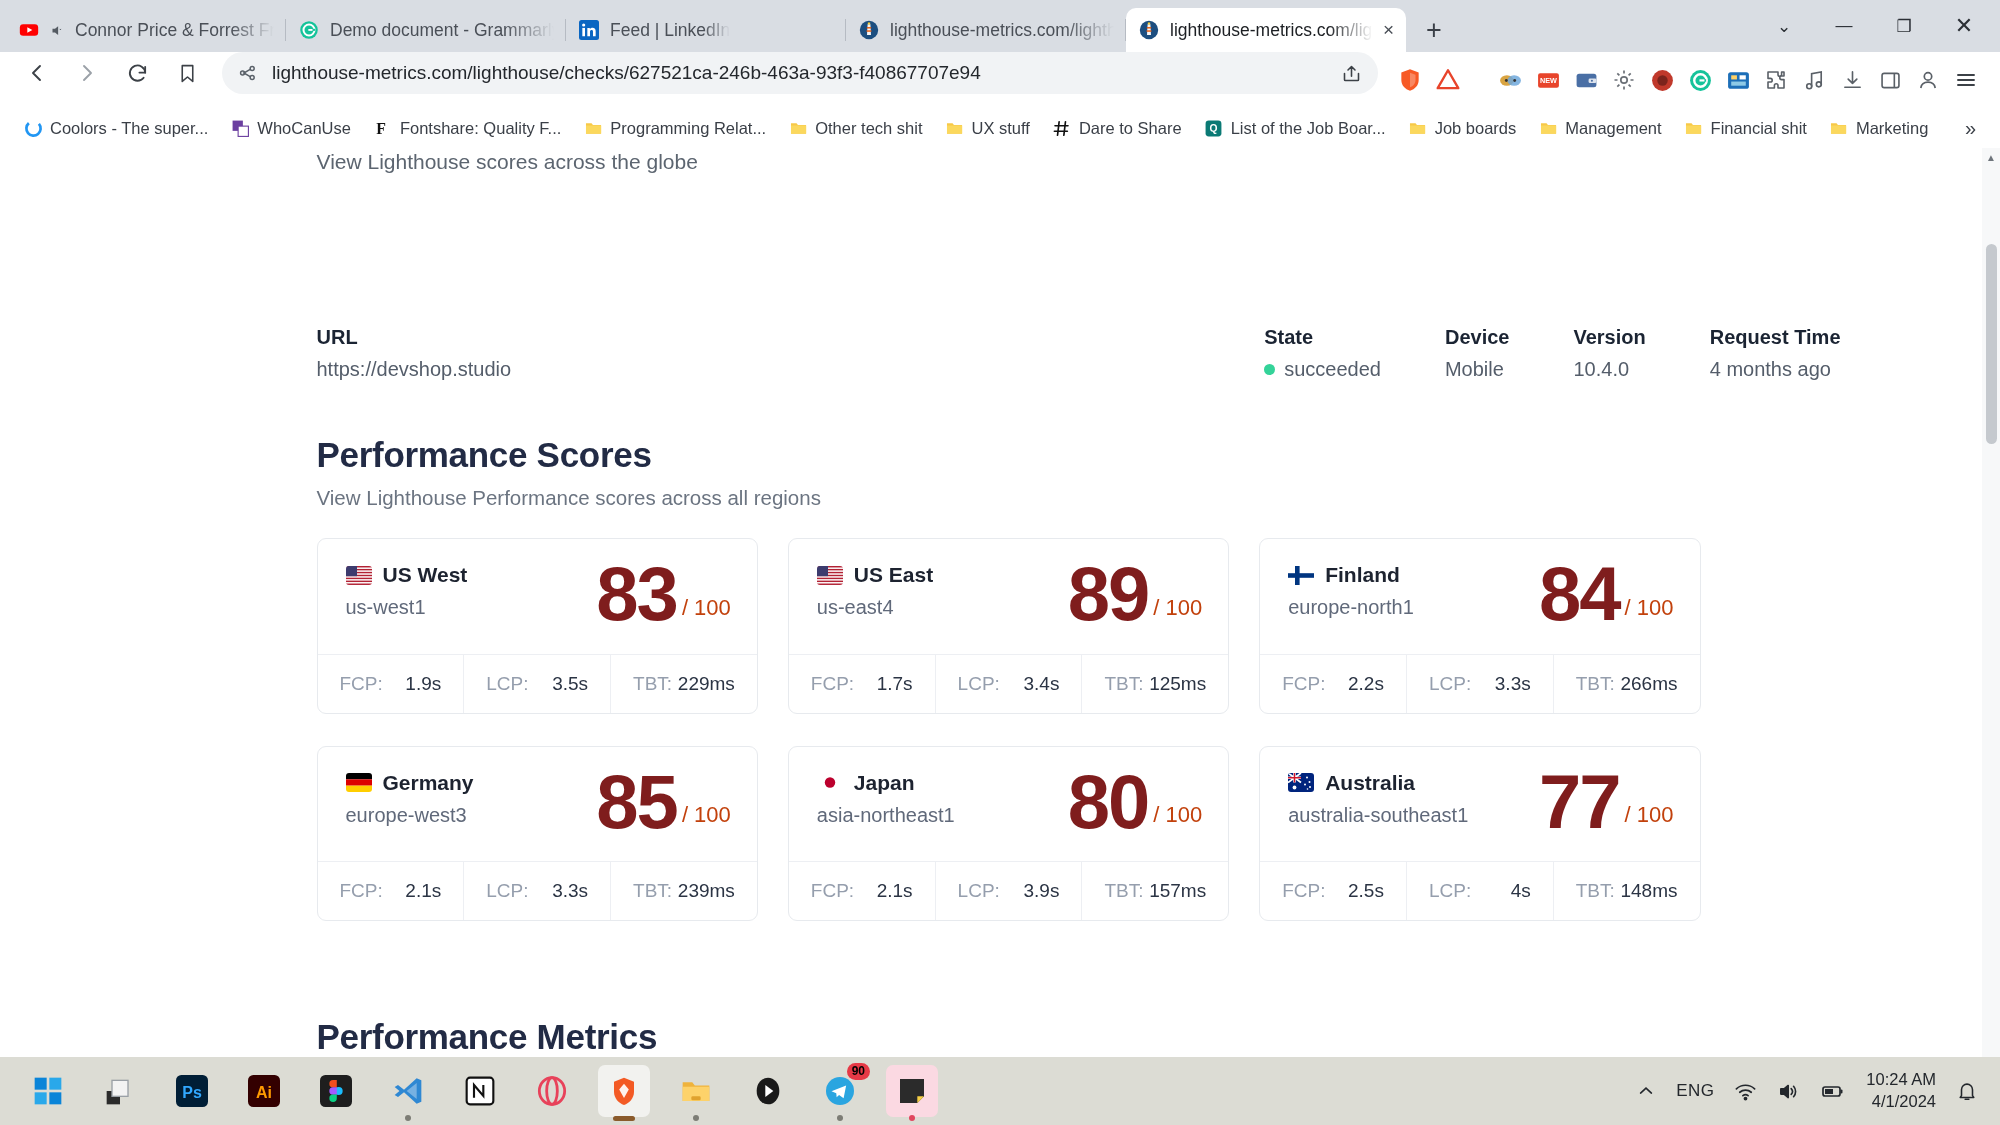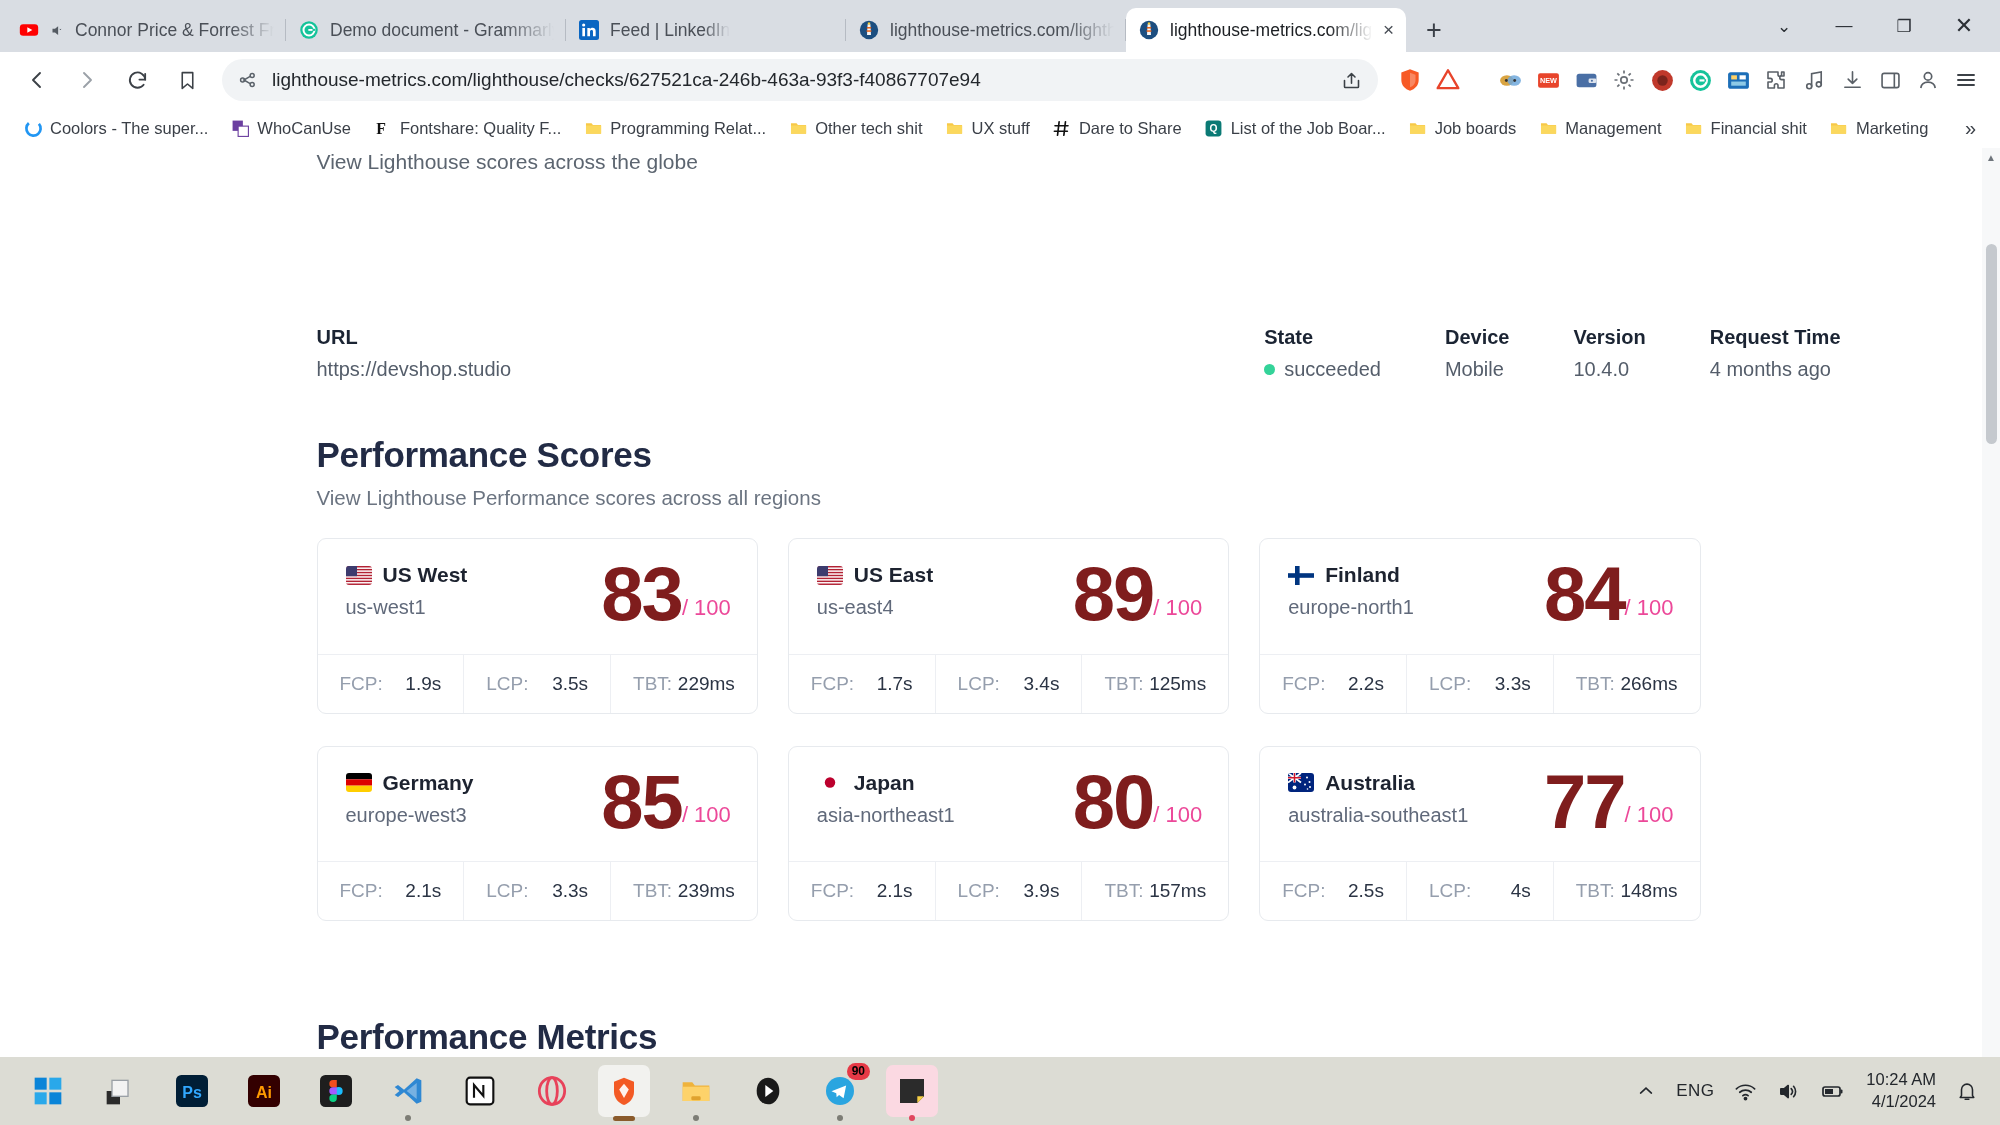--- a/index.html
+++ b/index.html
@@ -39,21 +39,21 @@
 
   .newtab { width: 38px; height: 38px; margin: 0 0 3px 9px; display:flex;align-items:center;justify-content:center;
             font-size: 27px; color:#3a3f47; font-weight:300; border-radius:50%; flex:none;}
 
   .winctrl { margin-left: auto; display: flex; align-items: center; height: 52px; }
   .winctrl > div { width: 60px; height: 52px; display: flex; align-items: center; justify-content: center; color: #2b2f35; font-size: 17px; }
   .winctrl .close { font-size: 22px; }
 
   
   .toolbar {
-    height: 56px; background: #ffffff; display: flex; align-items: center;
+    height: 56px; background: #ffffff; display: flex; 
     padding: 0 16px; gap: 8px;
   }
   .tb-btn { width: 42px; height: 42px; display: flex; align-items: center; justify-content: center; color: #3c4147; flex: none; }
   .omnibox {
     flex: 1; height: 42px; background: #f1f3f5; border-radius: 21px;
     display: flex; align-items: center; padding: 0 16px; gap: 14px;
     margin: 0 6px; min-width: 0;
   }
   .omnibox .url-text {
     font-size: 19px; color: #23272c; white-space: nowrap; overflow: hidden;
@@ -115,21 +115,21 @@
   .card {
     border: 1px solid #e7eaee; border-radius: 9px; background: #fff; overflow: hidden;
   }
   .card-top { display: flex; align-items: flex-start; padding: 20px 26px 24px 28px; min-height: 110px; }
   .card-region { padding-top: 4px; }
   .region-name { display: flex; align-items: center; gap: 11px; font-size: 21px; font-weight: 700; color: #1d2330; }
   .flag { width: 26px; height: 19px; border-radius: 3px; overflow: hidden; display:inline-block; flex:none; position:relative; }
   .region-code { font-size: 20px; color: #60697a; margin-top: 9px; }
   .score-wrap { margin-left: auto; display: flex; align-items: flex-start; padding-top: 0; }
   .score { font-size: 76px; font-weight: 700; color: #7f1d1d; line-height: .93; letter-spacing: -2px; }
-  .score-max { font-size: 22px; color: #ec4899; align-self: flex-end; margin-bottom: 9px; }
+  .score-max { font-size: 22px; color: #c2410c; align-self: flex-end; margin-left: 5px; margin-bottom: 9px; }
   .card-bottom { display: flex; border-top: 1px solid #edeff3; }
   .metric {
     flex: 1; display: flex; align-items: center; justify-content: space-between;
     padding: 18px 22px; font-size: 19px;
   }
   .metric + .metric { border-left: 1px solid #edeff3; }
   .metric .m-k { color: #959ead; }
   .metric .m-v { color: #2b3444; }
 
   .section-head-2 { margin-left: 155px; margin-top: 96px; }

